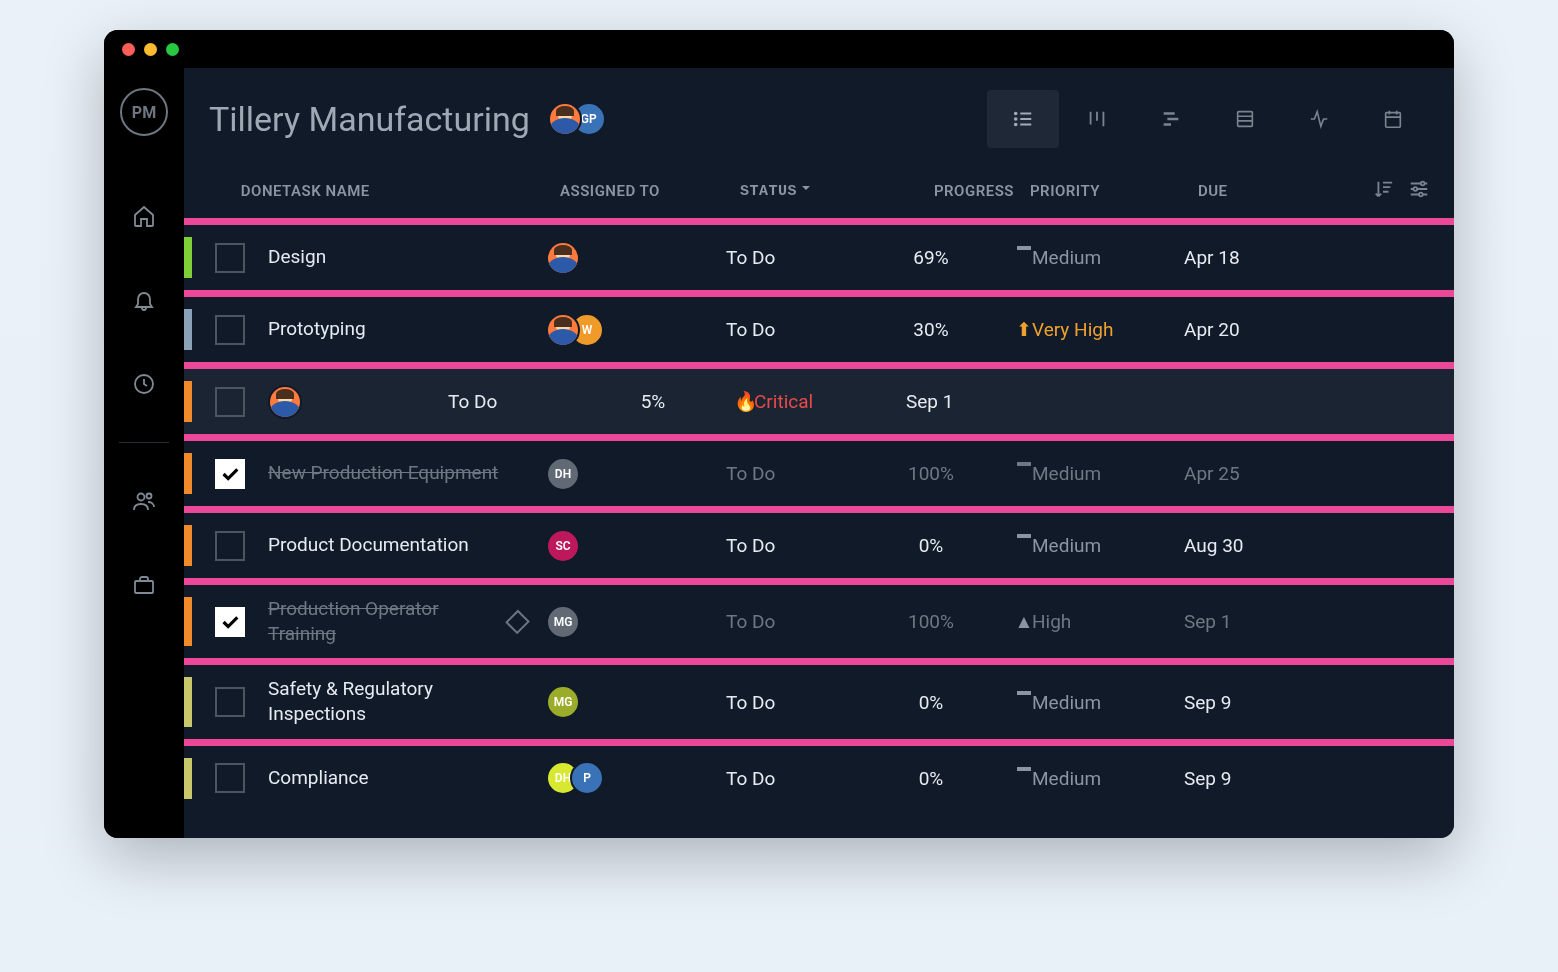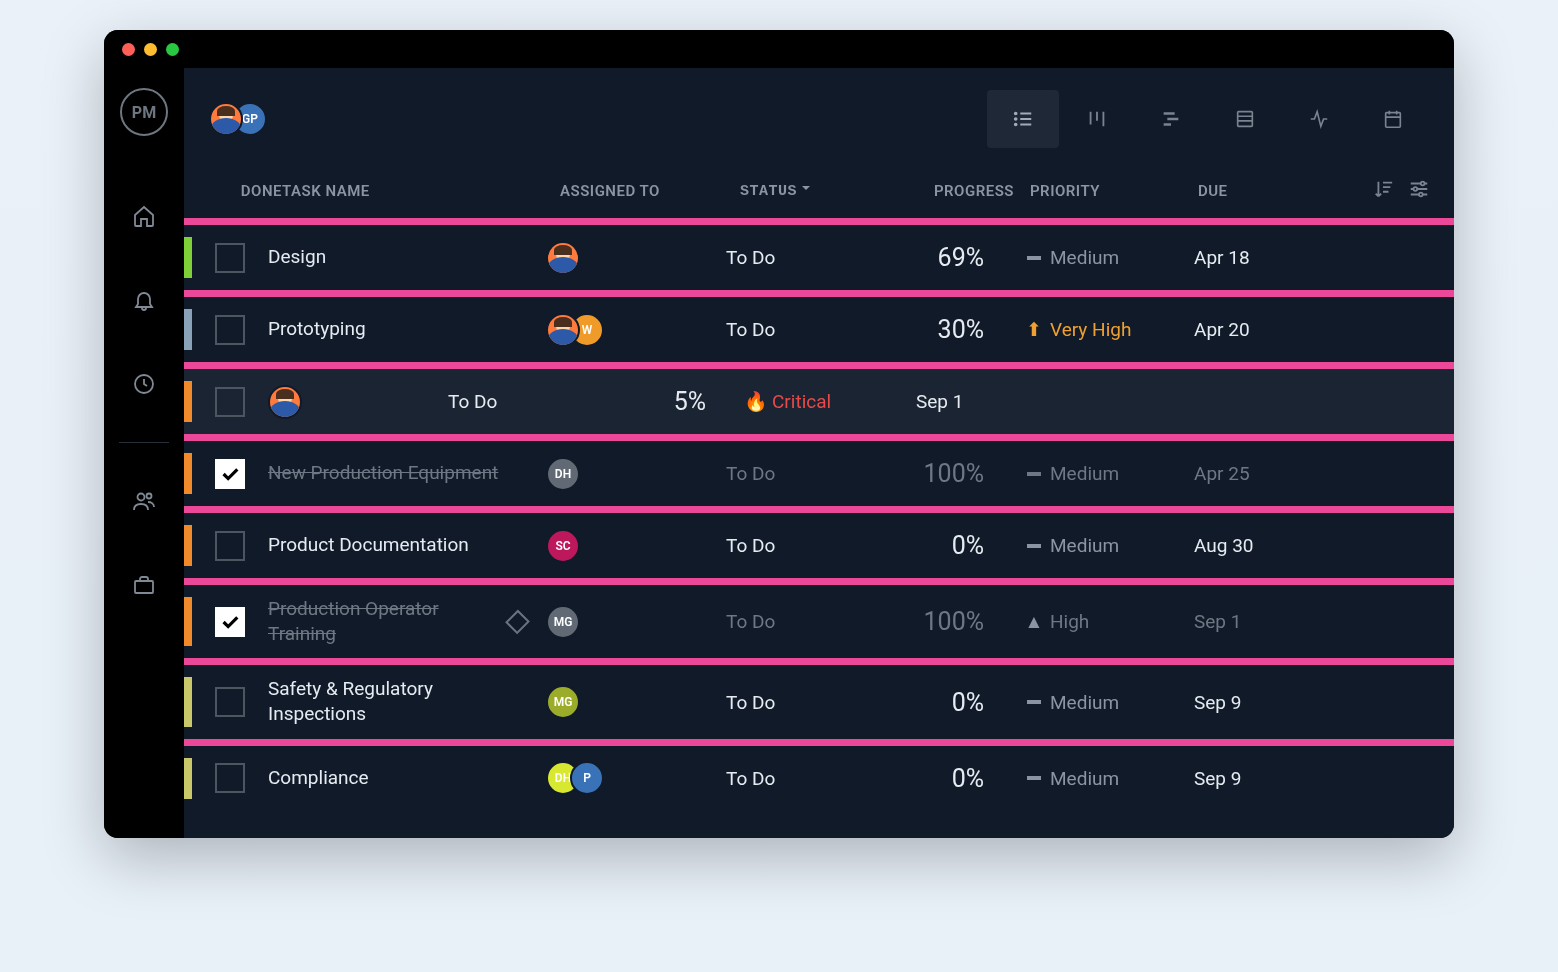--- a/index.html
+++ b/index.html
@@ -201,22 +201,22 @@
     }
     .checkbox.checked {
       background: #fff;
       border-color:#fff;
     }
     .checkbox.checked svg { width:22px; height:22px; stroke:#000; }
     .cell-task { width: 278px; font-size: 19px; color: #e6ebf2; padding-right:20px; line-height:1.3;}
     .cell-task.completed { text-decoration: line-through; color: #6e7884; }
     .cell-assigned { width: 180px; display:flex; }
     .cell-status { width: 152px; font-size: 19px; color: #e6ebf2; }
-    .cell-progress { width: 138px; font-size: 25px; color: #e6ebf2; text-align:right; padding-right:32px;}
-    .cell-priority { width: 168px; font-size: 19px; display:flex; align-items:center; gap:8px;margin-left:10px;}
+    .cell-progress { width: 138px; font-size: 19px; color: #e6ebf2; text-align:center; padding-right:32px;}
+    .cell-priority { width: 168px; font-size: 19px; display:flex; }
     .cell-due { width: 130px; font-size: 19px; color: #e6ebf2; }
     .priority-medium { color: #8a94a2; }
     .priority-veryhigh { color: #f0a030; }
     .priority-critical { color: #e84a4a; }
     .priority-high { color: #8a94a2; }
     .priority-icon { width:16px; display:inline-flex; justify-content:center;}
     .dash { display:inline-block; width:14px; height:4px; background:#8a94a2; }
     .diamond {
       width:18px; height:18px;
       border:2px solid #6a7480;
@@ -269,20 +269,21 @@
       </div>
       <div class="nav-item">
         <svg viewBox="0 0 24 24" fill="none" stroke="currentColor" stroke-width="1.8">
             <rect x="3" y="8" width="18" height="12" rx="1"></rect>
             <path d="M8 8V6a2 2 0 012-2h4a2 2 0 012 2v2"></path>
           </svg>
       </div>
     </div>
     <div class="main">
       <div class="header">
+        <div class="project-title">Tillery Manufacturing</div>
         <div class="header-avatars" id="header-avatars">
             <div class="avatar small avatar-person" style="background: rgb(255, 122, 61);">
               <span class="hair"></span>
             </div>
             <div class="avatar small overlap" style="background: rgb(58, 114, 184);">GP</div>
           </div>
         <div class="spacer"></div>
         <div class="view-tabs">
           <div class="view-tab active">
             <svg viewBox="0 0 24 24" fill="none" stroke="currentColor" stroke-width="2">

